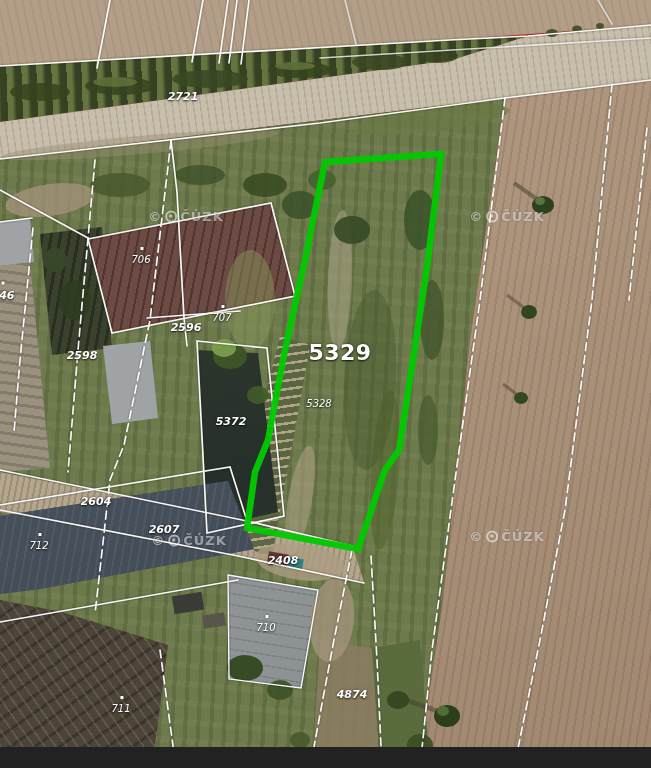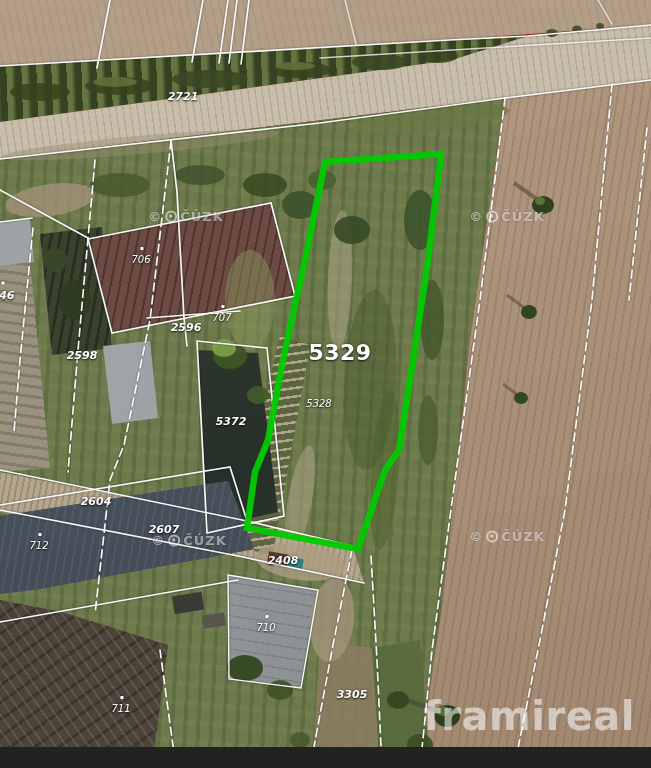--- a/index.html
+++ b/index.html
@@ -218,21 +218,21 @@
     <div class="lbl md" style="left: 82px; top: 355px;">2598</div>
     <div class="lbl md" style="left: 231px; top: 421px;">5372</div>
     <div class="lbl lg" style="left: 340px; top: 353px;">5329</div>
     <div class="lbl sm" style="left: 319px; top: 404px;">5328</div>
     <div class="lbl md" style="left: 56px; top: 501px; margin-left: 40px;">2604</div>
     <div class="lbl md" style="left: 164px; top: 529px; text-align: right;">2607</div>
     <div class="lbl md" style="left: 283px; top: 560px;">2408</div>
     <div class="lbl sm" style="left: 39px; top: 546px;">712<i class="dot"></i></div>
     <div class="lbl sm" style="left: 266px; top: 628px;">710<i class="dot"></i></div>
     <div class="lbl sm" style="left: 121px; top: 709px;">711<i class="dot"></i></div>
-    <div class="lbl md" style="left: 352px; top: 694px;">3305</div>
+    <div class="lbl md" style="left: 352px; top: 694px;">4874</div>
     <div class="lbl md" style="left: 3px; top: 295px;">546<i class="dot"></i></div>
   </div>
 
   <div>
     <div class="wm" style="left: 186px; top: 216px;">
       <span>©</span>
         <span class="cz-logo"></span>
         <span>ČÚZK</span>
     </div>
     <div class="wm" style="left: 507px; top: 216px;">
@@ -245,15 +245,14 @@
         <span class="cz-logo"></span>
         <span>ČÚZK</span>
     </div>
     <div class="wm" style="left: 507px; top: 536px;">
       <span>©</span>
         <span class="cz-logo"></span>
         <span>ČÚZK</span>
     </div>
   </div>
 
-  <div class="brand">framireal</div>
 
 </div>
 
 </body></html>

